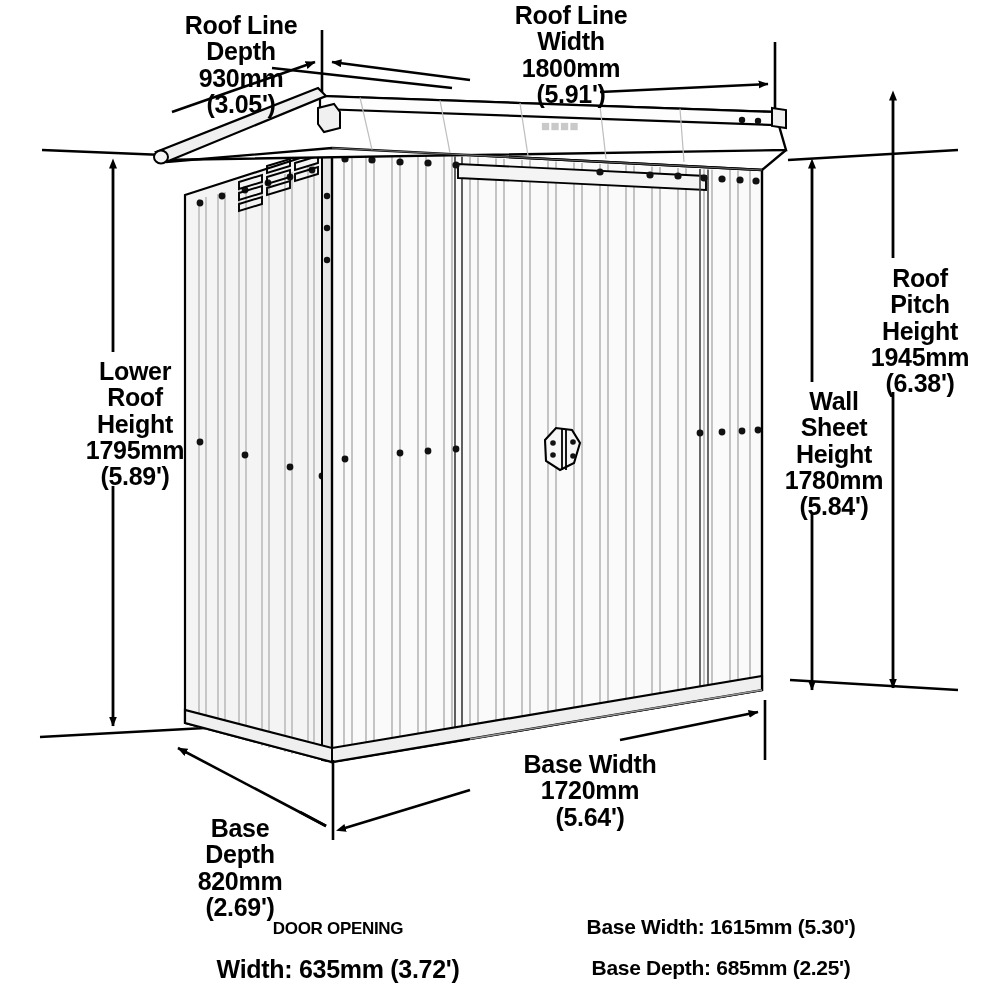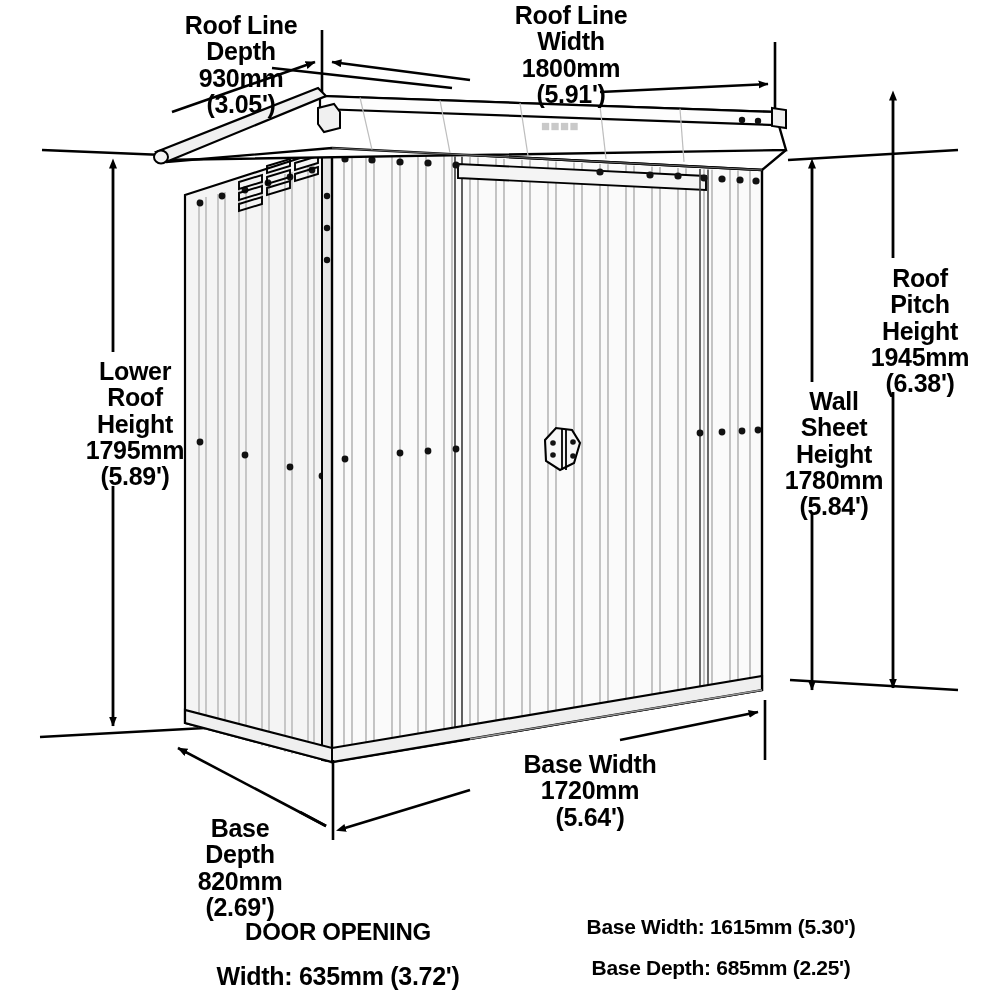--- a/index.html
+++ b/index.html
@@ -31,21 +31,21 @@
   #lbl-roof-line-width{left:456px;top:2px;width:230px;}
   #lbl-lower-roof-height{left:55px;top:358px;width:160px;}
   #lbl-roof-pitch-height{left:840px;top:265px;width:160px;}
   #lbl-wall-sheet-height{left:752px;top:388px;width:164px;}
   #lbl-base-depth{left:176px;top:782px;width:128px;margin-top:33px;}
   #lbl-base-width{left:480px;top:751px;width:220px;}
 
   
   #block-door-opening{left:168px;top:902px;width:340px;}
   #block-internal{left:522px;top:898px;width:398px;}
-  #block-door-opening .ttl{font-size:24px;}
+  #block-door-opening .ttl{font-size:17px;}
   #block-door-opening .row{font-size:25px;}
   #block-internal .ttl{font-size:22px;}
   #block-internal .row{font-size:21px;}
   .ttl{font-weight:bold;line-height:1.12;}
   .row{font-weight:bold;line-height:1.14;}
 </style>
 </head>
 <body>
 
 <div id="stage">

